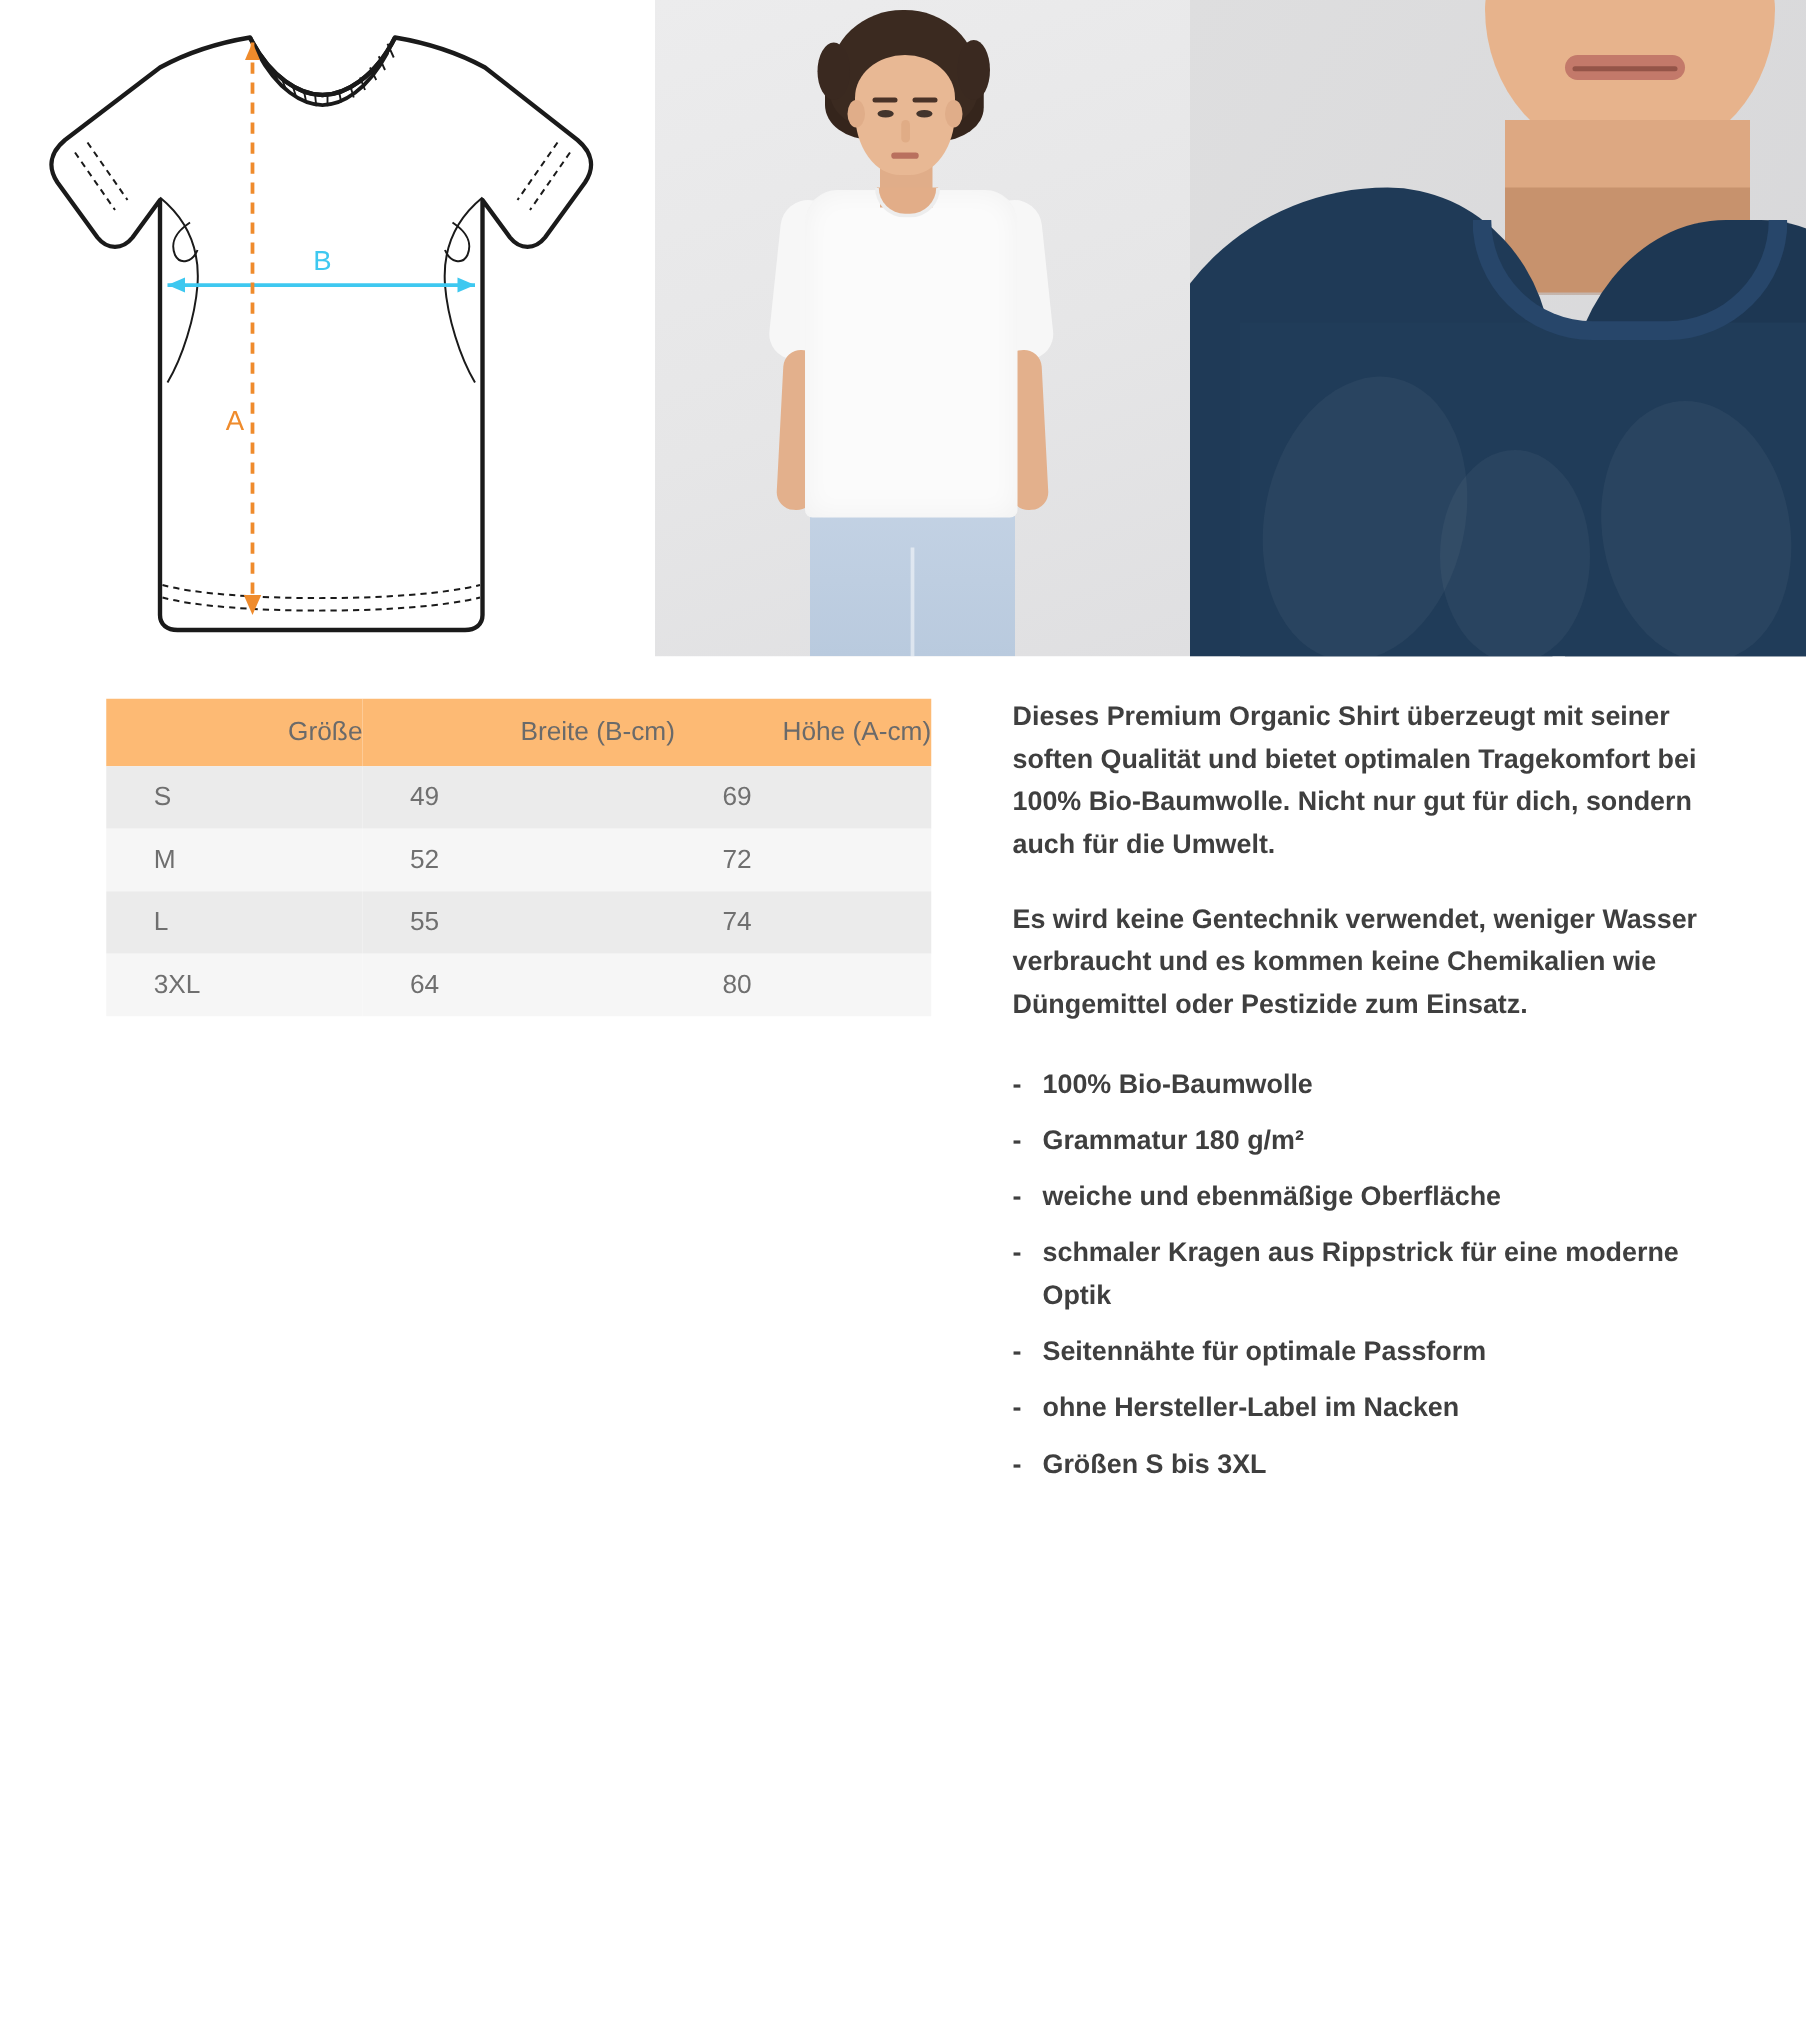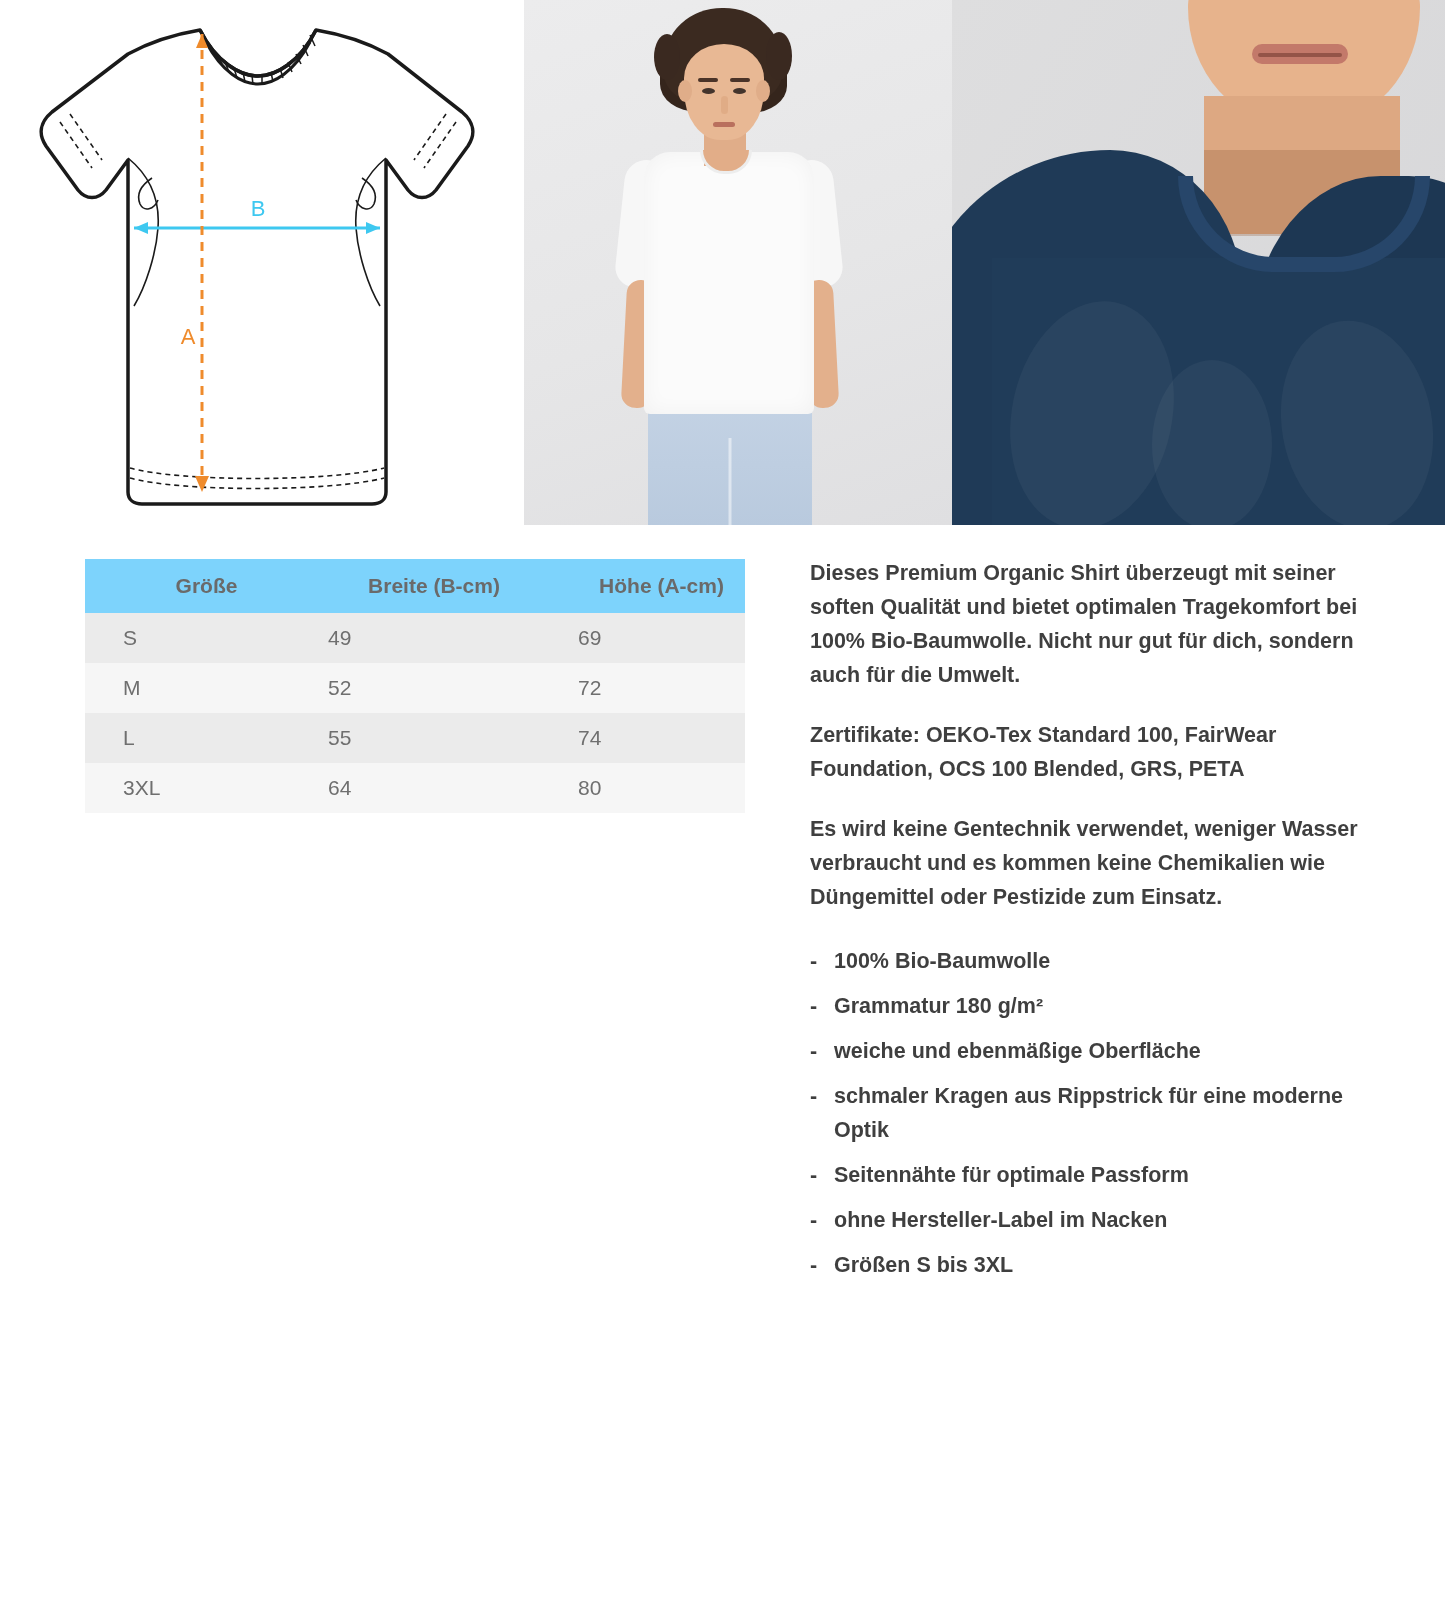--- a/index.html
+++ b/index.html
@@ -150,24 +150,24 @@
   .right-col { width: 665px; padding: 32px 44px 0 30px; font-weight: bold; }
 
   
   table.size-table {
     border-collapse: collapse;
     width: 660px;
     font-size: 21px;
     color: #6a6a6a;
   }
   table.size-table th {
-    text-align: center;
-    font-weight: bold;
+    text-align: right;
+    font-weight: normal;
     padding: 15px 0 15px 38px;
-    background: #7dd3fc;
+    background: #fdba74;
     color: #6a6a6a;
     font-size: 21px;
   }
   table.size-table td {
     padding: 13px 0 13px 38px;
     font-size: 21px;
     color: #6f6f6f;
   }
   table.size-table tbody tr:nth-child(odd) td { background: #ebebeb; }
   table.size-table tbody tr:nth-child(even) td { background: #f6f6f6; }
@@ -325,21 +325,20 @@
           <td>80</td>
         </tr>
       </tbody>
     </table>
 
   </div>
 
   <div class="right-col">
     <div class="desc">
       <p>Dieses Premium Organic Shirt überzeugt mit seiner soften Qualität und bietet optimalen Tragekomfort bei 100% Bio-Baumwolle. Nicht nur gut für dich, sondern auch für die Umwelt.</p>
-      <p>Zertifikate: OEKO-Tex Standard 100, FairWear Foundation, OCS 100 Blended, GRS, PETA</p>
       <p>Es wird keine Gentechnik verwendet, weniger Wasser verbraucht und es kommen keine Chemikalien wie Düngemittel oder Pestizide zum Einsatz.</p>
     </div>
 
     <div class="bullets">
       <div class="bullet">
         <span class="dash">-</span>
         <span class="btext">100% Bio-Baumwolle</span>
       </div>
       <div class="bullet">
         <span class="dash">-</span>

